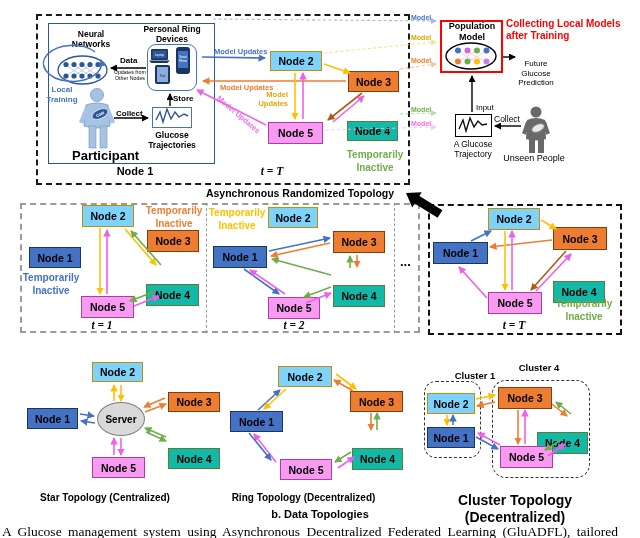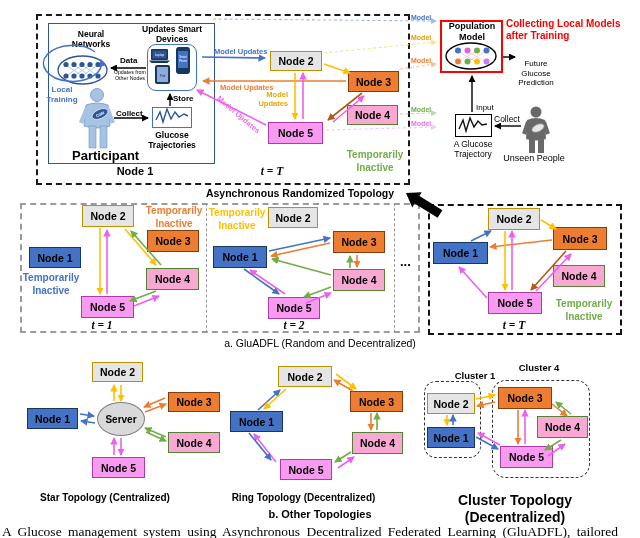--- a/index.html
+++ b/index.html
@@ -2,23 +2,23 @@
 <html><head>
 <meta charset="utf-8">
 <style>
   html,body{margin:0;padding:0;background:#fff;}
   .stage{position:relative;width:640px;height:538px;background:#fff;overflow:hidden;
          font-family:"Liberation Sans",sans-serif;color:#000;}
   .abs{position:absolute;box-sizing:border-box;}
   .node{position:absolute;box-sizing:border-box;display:flex;align-items:center;justify-content:center;
         font-size:10.5px;font-weight:600;border:1.8px solid;background:#fff;white-space:nowrap;}
   .n-blue{background:#4472C4;border-color:#17375E;}
-  .n-yellow{background:#e5e5e5;border-color:#BF9000;}
+  .n-yellow{background:#7dd3fc;border-color:#BF9000;}
   .n-orange{background:#ED7D31;border-color:#843C0C;}
-  .n-green{background:#f9a8d4;border-color:#538135;}
+  .n-green{background:#14b8a6;border-color:#538135;margin-top:16px;}
   .n-pink{background:#F79AF0;border-color:#AD3BAD;}
   .lbl{position:absolute;box-sizing:border-box;font-size:9.5px;line-height:1.2;}
   .c{text-align:center;}
   .b{font-weight:700;}
   .sb{font-weight:600;}
   .ti{font-weight:600;text-align:center;font-size:10px;line-height:1.3;}
   .dash{position:absolute;box-sizing:border-box;border:2px dashed #1a1a1a;background:transparent;}
   .tvar{font-family:"Liberation Serif",serif;font-style:italic;font-size:11.5px;font-weight:600;text-align:center;}
   svg.ov{position:absolute;left:0;top:0;pointer-events:none;}
   .ar{fill:none;stroke-width:1.6;}
@@ -37,21 +37,21 @@
   <div class="abs" style="left:206px;top:203px;width:0;height:130px;border-left:1.5px dashed #9a9a9a;"></div>
   <div class="abs" style="left:394px;top:203px;width:0;height:130px;border-left:1.5px dashed #9a9a9a;"></div>
   <div class="dash" style="left:428px;top:204px;width:194px;height:131px;border-width:2.5px;border-color:#111;"></div>
   <div class="dash" style="left:424px;top:381px;width:57px;height:77px;border-width:1.6px;border-radius:12px;border-color:#333;"></div>
   <div class="dash" style="left:492px;top:380px;width:98px;height:98px;border-width:1.6px;border-radius:14px;border-color:#333;"></div>
 
   <div class="abs" style="left:48px;top:23px;width:167px;height:141px;border:1.6px solid #2E5597;background:#fff;"></div>
   <div class="abs" style="left:147px;top:44px;width:50px;height:47px;border:1.8px solid #4472C4;border-radius:9px;background:#fff;"></div>
   <div class="abs" style="left:152px;top:107px;width:40px;height:21px;border:1.5px solid #4472C4;background:#fff;"></div>
 
-  <div class="lbl c sb" style="left:140px;top:24px;width:64px;font-size:8.5px;">Updates Smart Devices</div>
+  <div class="lbl c sb" style="left:140px;top:24px;width:64px;font-size:8.5px;">Personal Ring Devices</div>
   <div class="lbl c sb" style="left:68px;top:29px;width:46px;font-size:8.5px;">Neural Networks</div>
   <div class="lbl c sb" style="left:42px;top:85px;width:40px;font-size:8px;color:#4472C4;">Local Training</div>
   <div class="lbl sb" style="left:120px;top:56px;width:24px;font-size:8px;">Data</div>
   <div class="lbl c" style="left:112px;top:69px;width:36px;font-size:5.3px;line-height:1.15;">Updates from Other Nodes</div>
   <div class="lbl sb" style="left:173px;top:94px;width:26px;font-size:8px;">Store</div>
   <div class="lbl sb" style="left:116px;top:109px;width:30px;font-size:8px;">Collect</div>
   <div class="lbl c sb" style="left:144px;top:130px;width:56px;font-size:8.5px;">Glucose Trajectories</div>
   <div class="lbl c sb" style="left:72px;top:148px;width:56px;font-size:13px;">Participant</div>
   <div class="lbl c b" style="left:105px;top:165px;width:60px;font-size:11px;">Node 1</div>
 
@@ -103,21 +103,20 @@
   <div class="lbl b" style="left:400px;top:254px;width:22px;font-size:13px;">...</div>
 
   <div class="node n-yellow" style="left:488px;top:208px;width:52px;height:22px;">Node 2</div>
   <div class="node n-blue" style="left:433px;top:242px;width:55px;height:22px;">Node 1</div>
   <div class="node n-orange" style="left:553px;top:227px;width:54px;height:23px;">Node 3</div>
   <div class="node n-green" style="left:553px;top:265px;width:52px;height:22px;">Node 4</div>
   <div class="node n-pink" style="left:488px;top:292px;width:54px;height:22px;">Node 5</div>
   <div class="lbl ti" style="left:551px;top:297px;width:66px;color:#70AD47;">Temporarily Inactive</div>
   <div class="lbl tvar" style="left:492px;top:319px;width:44px;">t  = T</div>
 
-  <div class="lbl c" style="left:180px;top:337px;width:280px;font-size:10.5px;font-weight:500;">a. GluADFL (Random and Decentralized)</div>
 
   <div class="node n-yellow" style="left:92px;top:362px;width:51px;height:20px;">Node 2</div>
   <div class="node n-orange" style="left:168px;top:392px;width:52px;height:20px;">Node 3</div>
   <div class="node n-blue" style="left:27px;top:408px;width:51px;height:21px;">Node 1</div>
   <div class="abs" style="left:97px;top:402px;width:48px;height:34px;border-radius:50%;background:#D9D9D9;border:1.5px solid #7F7F7F;display:flex;align-items:center;justify-content:center;font-size:10px;font-weight:600;">Server</div>
   <div class="node n-green" style="left:168px;top:432px;width:52px;height:21px;">Node 4</div>
   <div class="node n-pink" style="left:92px;top:457px;width:53px;height:21px;">Node 5</div>
   <div class="lbl c sb" style="left:30px;top:492px;width:150px;font-size:10px;">Star Topology (Centralized)</div>
 
   <div class="node n-yellow" style="left:278px;top:366px;width:54px;height:21px;">Node 2</div>
@@ -129,21 +128,21 @@
 
   <div class="lbl c sb" style="left:450px;top:370px;width:50px;font-size:9.5px;">Cluster 1</div>
   <div class="lbl c sb" style="left:512px;top:362px;width:54px;font-size:9.5px;">Cluster 4</div>
   <div class="node n-yellow" style="left:427px;top:393px;width:48px;height:21px;">Node 2</div>
   <div class="node n-blue" style="left:427px;top:427px;width:48px;height:21px;">Node 1</div>
   <div class="node n-orange" style="left:498px;top:387px;width:54px;height:22px;">Node 3</div>
   <div class="node n-green" style="left:537px;top:416px;width:51px;height:22px;">Node 4</div>
   <div class="node n-pink" style="left:500px;top:446px;width:53px;height:22px;">Node 5</div>
   <div class="lbl c sb" style="left:435px;top:492px;width:160px;font-size:14px;">Cluster Topology (Decentralized)</div>
 
-  <div class="lbl c sb" style="left:230px;top:508px;width:180px;font-size:11px;">b. Other Topologies</div>
+  <div class="lbl c sb" style="left:230px;top:508px;width:180px;font-size:11px;">b. Data Topologies</div>
   <div class="lbl" style="left:2px;top:524px;width:660px;font-family:'Liberation Serif',serif;font-size:13.5px;word-spacing:3px;">A Glucose management system using Asynchronous Decentralized Federated Learning (GluADFL), tailored</div>
 
   <svg class="ov" width="640" height="538" viewBox="0 0 640 538">
     <defs>
       <marker id="mB" markerUnits="userSpaceOnUse" markerWidth="7.5" markerHeight="7.5" refX="6.5" refY="3.75" orient="auto">
           <path d="M0,0 L7.5,3.75 L0,7.5 z" fill="#4472C4"></path>
         </marker>
       <marker id="mY" markerUnits="userSpaceOnUse" markerWidth="7.5" markerHeight="7.5" refX="6.5" refY="3.75" orient="auto">
           <path d="M0,0 L7.5,3.75 L0,7.5 z" fill="#FFC000"></path>
         </marker>

